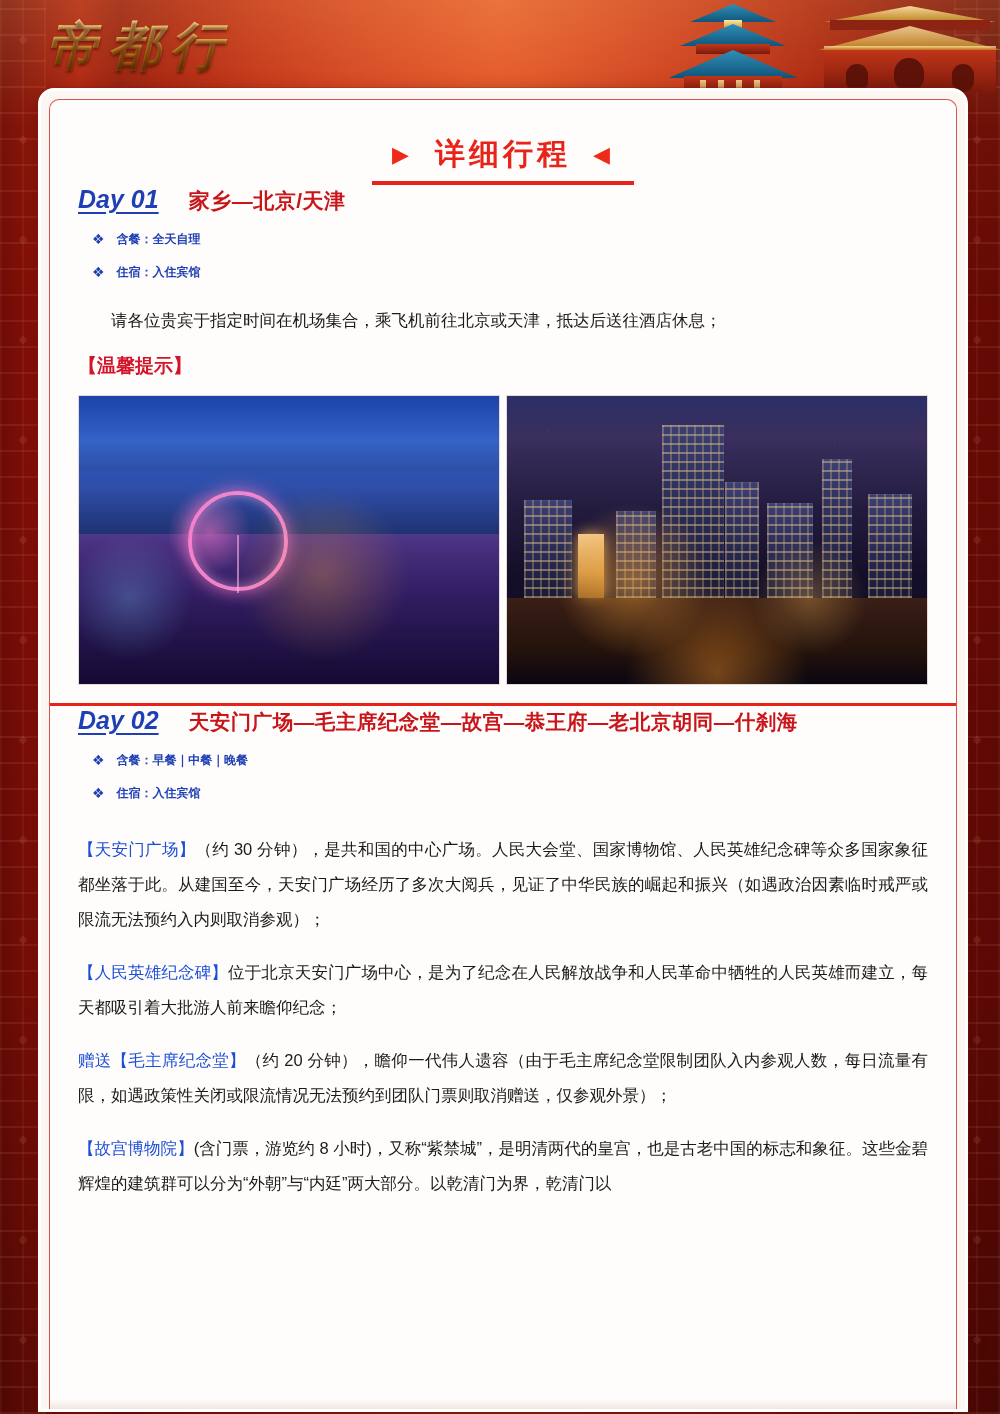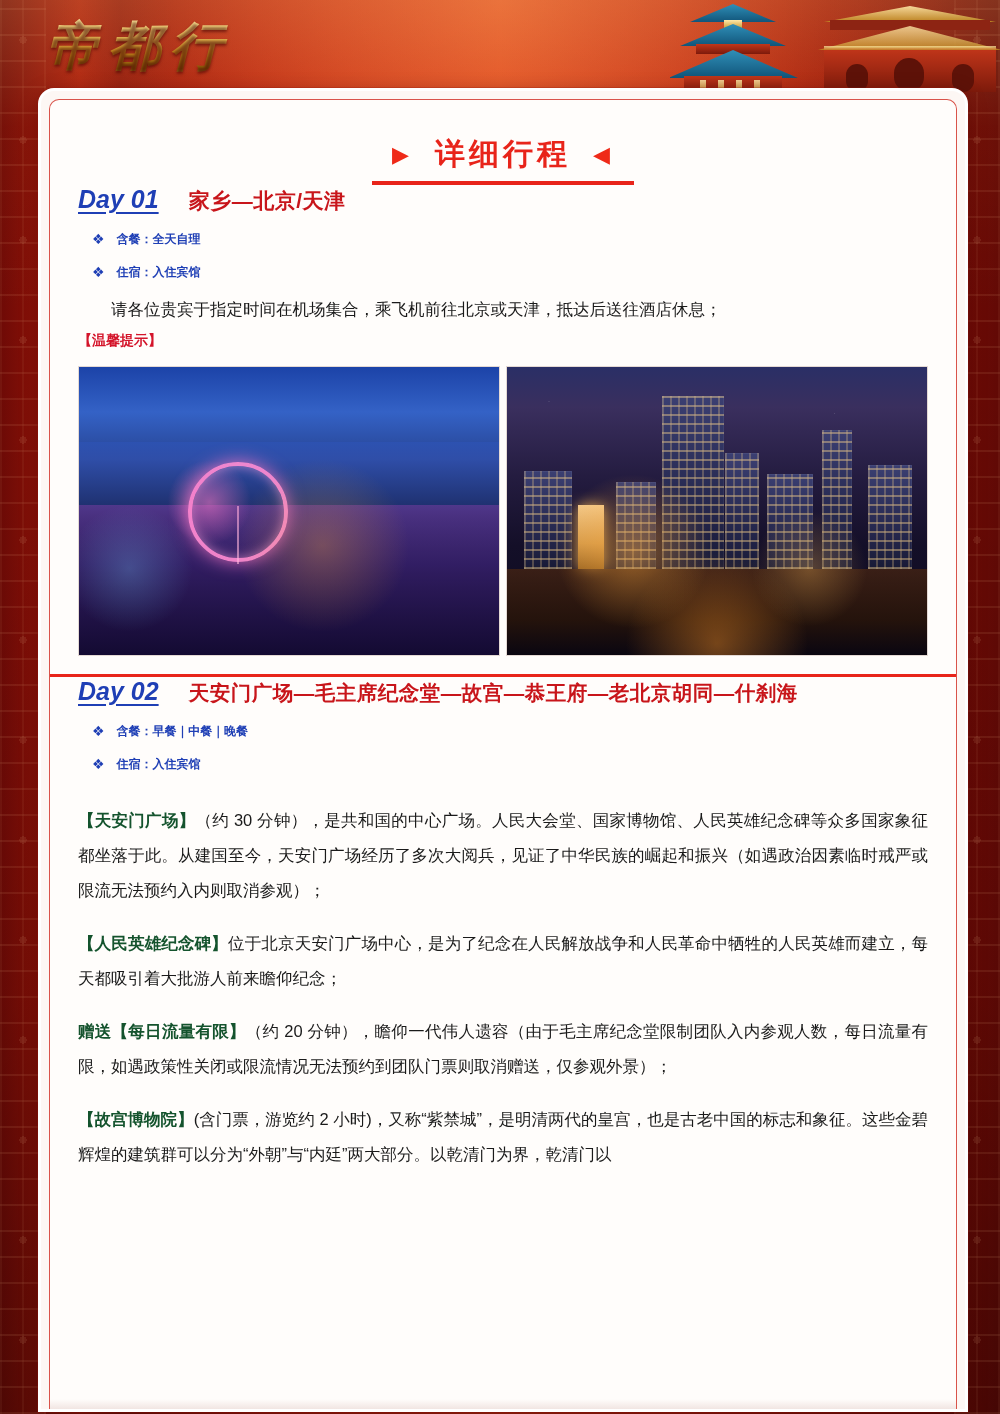--- a/index.html
+++ b/index.html
@@ -183,28 +183,28 @@
   .meta-text {
     color: #1f3fb5;
     font-size: 12px;
     font-weight: bold;
   }
 
   .para {
     color: #1a1a1a;
     font-size: 16.5px;
     line-height: 2.0;
-    margin-top: 12px;
+    margin-top: 23px;
     text-indent: 2em;
   }
   .tip-title {
     color: #d4142a;
-    font-size: 14px;
-    font-weight: bold;
-    margin-top: 6px;
+    font-size: 19px;
+    font-weight: bold;
+    margin-top: 16px;
   }
   .tip-item {
     color: #1f3fb5;
     font-size: 15.5px;
     margin-top: 10px;
   }
   .tip-item .idx { margin-right: 6px; }
 
   
   .photos {
@@ -305,21 +305,21 @@
   }
 
   
   .body-para {
     color: #1a1a1a;
     font-size: 16.5px;
     line-height: 2.12;
     margin-top: 18px;
     text-align: justify;
   }
-  .hl { color: #14532d; font-weight: bold; }
+  .hl { color: #1d4ed8; font-weight: normal; }
   .body-para.first { margin-top: 30px; }
 
   
   .page-cut {
     position: absolute;
     left: 0; right: 0; bottom: 0; height: 10px;
     background: linear-gradient(180deg, rgba(0,0,0,0) 0%, rgba(120,20,10,0.10) 100%);
   }
 </style>
 </head>
@@ -455,23 +455,23 @@
 
       <p class="body-para first">
         <span class="hl">【天安门广场】</span><span>（约 30 分钟），是共和国的中心广场。人民大会堂、国家博物馆、人民英雄纪念碑等众多国家象征都坐落于此。从建国至今，天安门广场经历了多次大阅兵，见证了中华民族的崛起和振兴（如遇政治因素临时戒严或限流无法预约入内则取消参观）；</span>
       </p>
 
       <p class="body-para">
         <span class="hl">【人民英雄纪念碑】</span><span>位于北京天安门广场中心，是为了纪念在人民解放战争和人民革命中牺牲的人民英雄而建立，每天都吸引着大批游人前来瞻仰纪念；</span>
       </p>
 
       <p class="body-para">
-        <span class="hl">赠送</span><span class="hl">【每日流量有限】</span><span>（约 20 分钟），瞻仰一代伟人遗容（由于毛主席纪念堂限制团队入内参观人数，每日流量有限，如遇政策性关闭或限流情况无法预约到团队门票则取消赠送，仅参观外景）；</span>
+        <span class="hl">赠送</span><span class="hl">【毛主席纪念堂】</span><span>（约 20 分钟），瞻仰一代伟人遗容（由于毛主席纪念堂限制团队入内参观人数，每日流量有限，如遇政策性关闭或限流情况无法预约到团队门票则取消赠送，仅参观外景）；</span>
       </p>
 
       <p class="body-para">
-        <span class="hl">【故宫博物院】</span><span>(含门票，游览约 2 小时)，又称“紫禁城”，是明清两代的皇宫，也是古老中国的标志和象征。这些金碧辉煌的建筑群可以分为“外朝”与“内廷”两大部分。以乾清门为界，乾清门以</span>
+        <span class="hl">【故宫博物院】</span><span>(含门票，游览约 8 小时)，又称“紫禁城”，是明清两代的皇宫，也是古老中国的标志和象征。这些金碧辉煌的建筑群可以分为“外朝”与“内廷”两大部分。以乾清门为界，乾清门以</span>
       </p>
     </div>
 
     <div class="page-cut"></div>
   </div>
 </div>
 
 </body></html>

